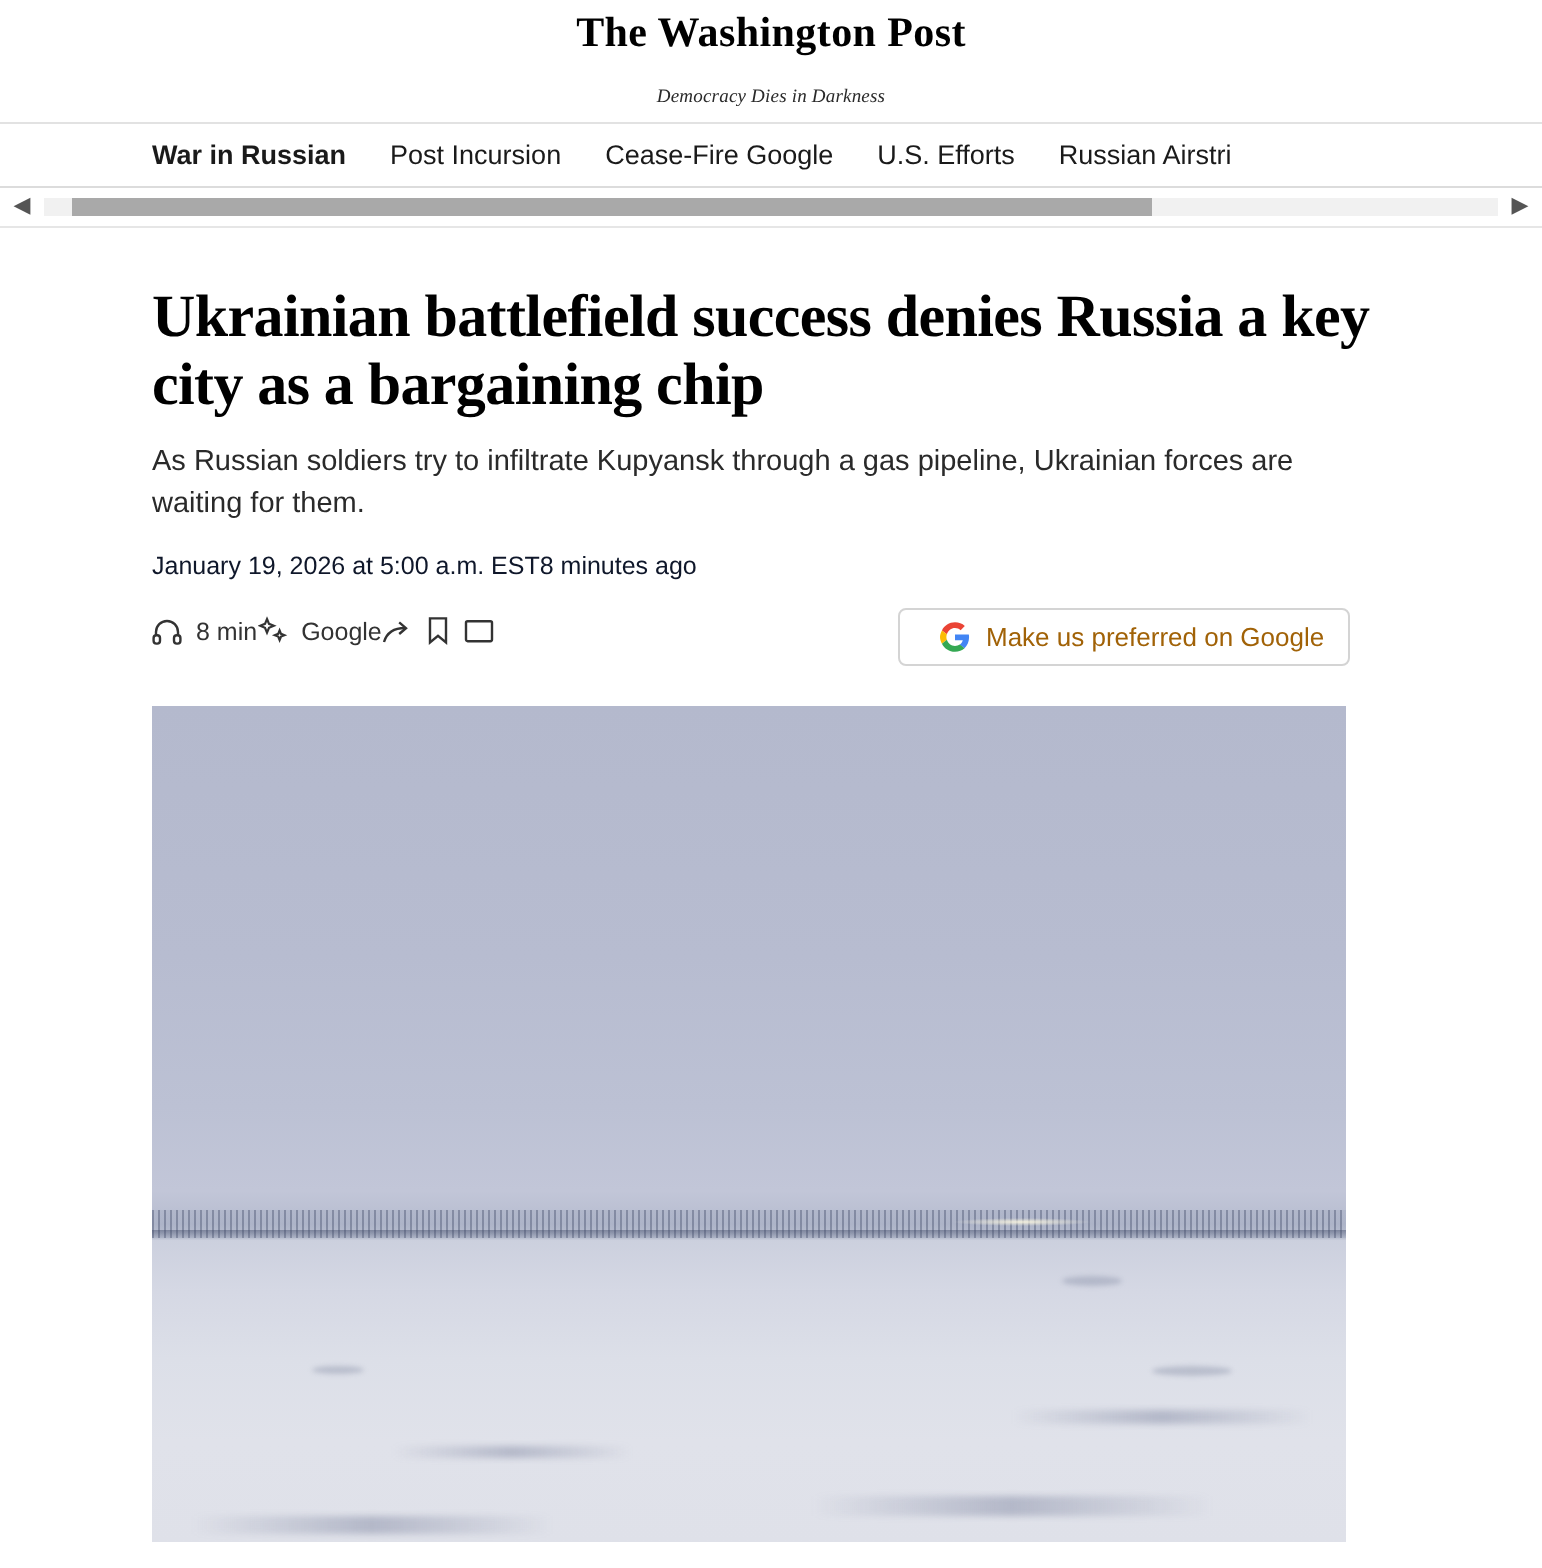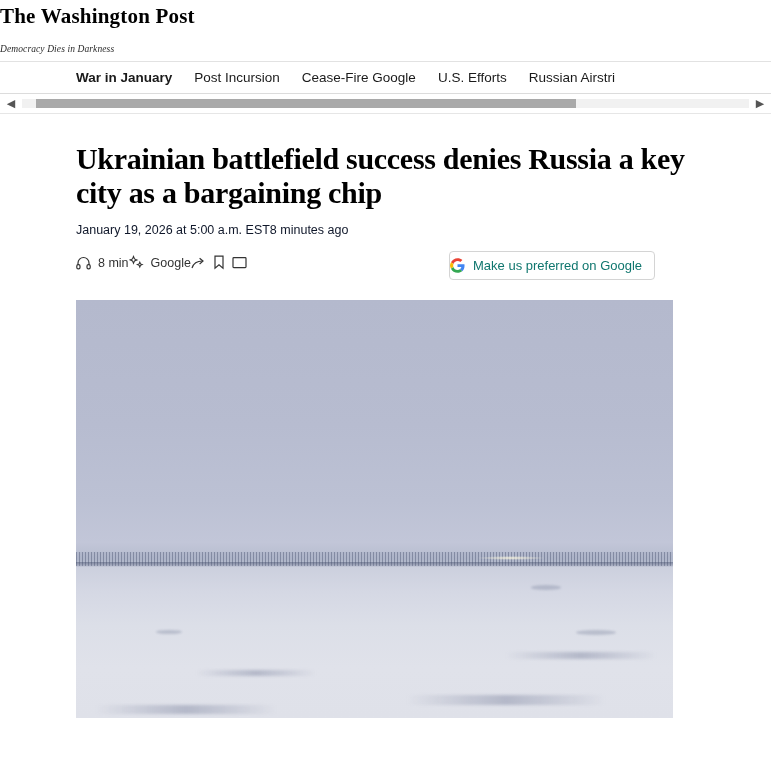--- a/index.html
+++ b/index.html
@@ -11,21 +11,21 @@
     width: 771px;
     height: 784px;
     overflow: hidden;
     font-family: "Liberation Sans", sans-serif;
     color: #1a1a1a;
   }
 
   
   .masthead {
     padding-top: 4px;
-    text-align: left;
+    text-align: center;
   }
   .masthead-title {
     font-family: "Liberation Serif", serif;
     font-weight: bold;
     font-size: 21px;
     letter-spacing: 0.2px;
     line-height: 24px;
     color: #000;
   }
   .masthead-slogan {
@@ -134,23 +134,23 @@
   .action svg { display: block; }
   .google-pill {
     position: absolute;
     left: 373px;
     top: -4px;
     display: flex;
     align-items: center;
     gap: 8px;
     border: 1px solid #d4d4d4;
     border-radius: 4px;
-    padding: 6px 12px 6px 0;
+    padding: 6px 12px 6px 20px;
     font-size: 13px;
-    color: #0f766e;
+    color: #a16207;
     background: #fff;
     cursor: pointer;
   }
   .g-logo {
     width: 15px; height: 15px;
     flex: 0 0 15px;
   }
 
   
   .photo-wrap {
@@ -219,38 +219,39 @@
 </head>
 <body>
 
 <div class="masthead">
   <div class="masthead-title">The Washington Post</div>
   <div class="masthead-slogan">Democracy Dies in Darkness</div>
 </div>
 
 <div class="topic-nav-wrap">
   <div class="topic-nav">
-    <a class="topic-item active" href="#">War in January</a>
+    <a class="topic-item active" href="#">War in Russian</a>
     <a class="topic-item" href="#">Post Incursion</a>
     <a class="topic-item" href="#">Cease-Fire Google</a>
     <a class="topic-item" href="#">U.S. Efforts</a>
     <a class="topic-item" href="#">Russian Airstri</a>
   </div>
 </div>
 
 <div class="scroll-strip">
   <div class="scroll-arrow">◀</div>
   <div class="scroll-track">
     <div class="scroll-thumb"></div>
   </div>
   <div class="scroll-arrow">▶</div>
 </div>
 
 <div class="article">
   <h1 class="headline">Ukrainian battlefield success denies Russia a key city as a bargaining chip</h1>
+  <div class="subhead">As Russian soldiers try to infiltrate Kupyansk through a gas pipeline, Ukrainian forces are waiting for them.</div>
   <div class="timestamp">January 19, 2026 at 5:00 a.m. EST8 minutes ago</div>
 
   <div class="action-bar">
 
     <div class="action">
       <span>
         <svg width="15" height="14" viewBox="0 0 15 14" fill="none" stroke="#333" stroke-width="1.2">
           <path d="M2 9V7a5.5 5.5 0 0111 0v2"></path>
           <rect x="0.8" y="8.6" width="3.2" height="4.2" rx="1.4"></rect>
           <rect x="11" y="8.6" width="3.2" height="4.2" rx="1.4"></rect>

